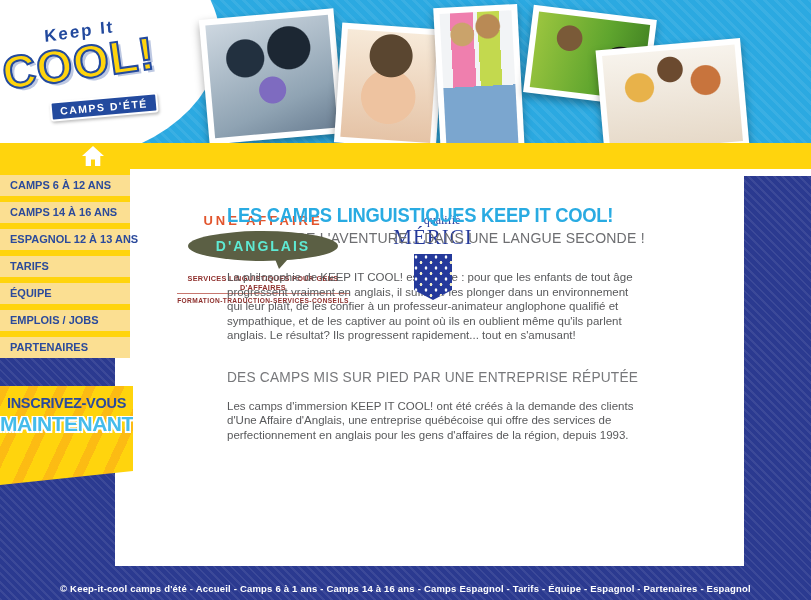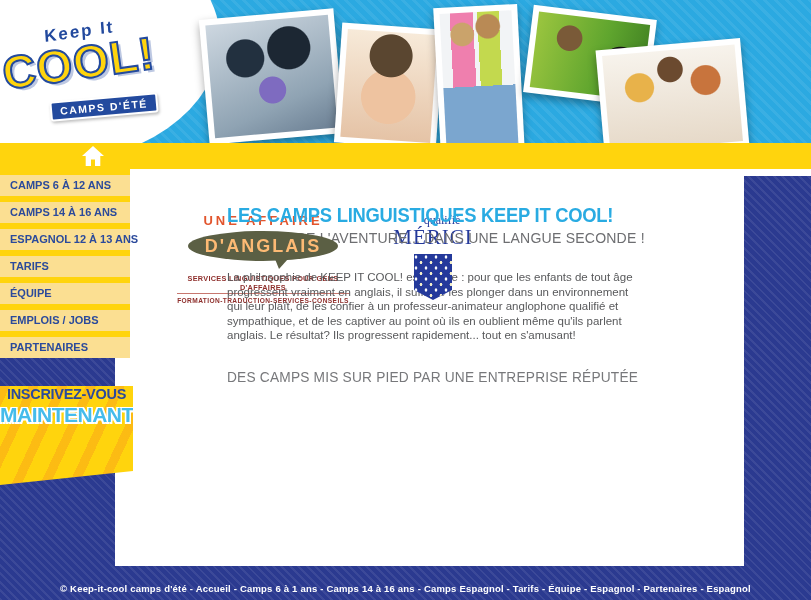--- a/index.html
+++ b/index.html
@@ -74,21 +74,21 @@
   .para{color:#58595B;font-size:11.5px;line-height:14.5px;margin:24px 0 0 0;}
   .h2{color:#77787B;font-size:14px;font-weight:400;letter-spacing:.2px;margin:26px 0 0 0;
       transform:scaleX(.98);transform-origin:left;white-space:nowrap;}
   .para2{margin-top:14px;}
 
   
   .partners{display:flex;align-items:flex-start;margin:44px 0 0 62px;gap:44px;}
   .aff{width:172px;text-align:center;cursor:pointer;}
   .aff-l1{color:#E2552D;font-size:13px;font-weight:bold;letter-spacing:3px;}
   .aff-bubble{position:relative;margin:3px auto 0;width:150px;height:30px;background:#5B5F44;
-              border-radius:50%;color:#fdba74;font-size:18px;font-weight:bold;letter-spacing:2px;
+              border-radius:50%;color:#5eead4;font-size:14px;font-weight:bold;letter-spacing:2px;
               line-height:30px;}
   .aff-bubble:after{content:"";position:absolute;left:58%;bottom:-8px;border-left:4px solid transparent;
               border-right:9px solid transparent;border-top:10px solid #5B5F44;}
   .aff-l3{color:#8E2F2C;font-size:7.3px;font-weight:bold;letter-spacing:.3px;margin-top:13px;
           border-bottom:1px solid #c7776f;padding-bottom:1px;}
   .aff-l4{color:#8E2F2C;font-size:6.6px;font-weight:bold;letter-spacing:.4px;margin-top:3px;}
   .merici{width:80px;text-align:center;font-family:"Liberation Serif",serif;color:#24399B;cursor:pointer;}
   .mer-l1{font-size:12px;margin-left:18px;}
   .mer-l2{font-size:21px;letter-spacing:1px;margin-top:-3px;}
   .mer-shield{width:38px;height:46px;margin:4px auto 0;background-color:#24399B;
@@ -100,21 +100,21 @@
   
   .sidebar{position:absolute;left:0;top:169px;width:130px;z-index:4;}
   .side-item{height:21px;background:#FBDF92;border-top:6px solid #FFD40D;
              color:#2B4A9B;font-size:11px;font-weight:bold;line-height:21px;
              padding-left:10px;cursor:pointer;white-space:nowrap;}
   .cta{position:absolute;left:0;top:386px;width:133px;height:100px;z-index:5;cursor:pointer;
        background-color:#FFD40D;
        background-image:repeating-linear-gradient(115deg,rgba(247,147,30,.38) 0 9px,transparent 9px 26px);
        clip-path:polygon(0 0,100% 0,100% 85%,0 99%);
        text-align:center;filter:drop-shadow(3px 3px 3px rgba(0,0,0,.3));}
-  .cta-l1{color:#2B4A9B;font-size:14.5px;font-weight:800;letter-spacing:-.3px;}
+  .cta-l1{color:#2B4A9B;font-size:14.5px;font-weight:800;letter-spacing:-.3px;margin-top:9px;}
   .cta-l2{color:#45BCEB;font-size:21px;font-weight:800;letter-spacing:-.5px;margin-top:1px;
           text-shadow:-1.5px -1.5px 0 #fff,1.5px -1.5px 0 #fff,-1.5px 1.5px 0 #fff,1.5px 1.5px 0 #fff;}
 
   
   .footer{position:absolute;left:0;bottom:6px;width:811px;text-align:center;z-index:3;
           color:#fff;font-size:9.5px;font-weight:bold;letter-spacing:.2px;}
   .footer a{color:#fff;text-decoration:none;cursor:pointer;}
 </style>
 </head>
 <body>
@@ -156,20 +156,21 @@
   </div>
 
   <div class="white-strip"></div>
 
   <div class="content-box">
     <div class="content-inner">
       <div class="h1">LES CAMPS LINGUISTIQUES KEEP IT COOL!</div>
       <div class="h1sub">POUR VIVRE L'AVENTURE... DANS UNE LANGUE SECONDE !</div>
       <p class="para">La philosophie de KEEP IT COOL! est simple : pour que les enfants de tout âge progressent vraiment en anglais, il suffit de les plonger dans un environnement qui leur plaît, de les confier à un professeur-animateur anglophone qualifié et sympathique, et de les captiver au point où ils en oublient même qu'ils parlent anglais. Le résultat? Ils progressent rapidement... tout en s'amusant!</p>
       <div class="h2">DES CAMPS MIS SUR PIED PAR UNE ENTREPRISE RÉPUTÉE</div>
+      <p class="para para2">Les camps d'immersion KEEP IT COOL! ont été créés à la demande des clients d'Une Affaire d'Anglais, une entreprise québécoise qui offre des services de perfectionnement en anglais pour les gens d'affaires de la région, depuis 1993.</p>
     </div>
     <div class="partners">
       <div class="aff">
         <div class="aff-l1">UNE AFFAIRE</div>
         <div class="aff-bubble">D'ANGLAIS</div>
         <div class="aff-l3">SERVICES LINGUISTIQUES POUR GENS D'AFFAIRES</div>
         <div class="aff-l4">FORMATION-TRADUCTION-SERVICES-CONSEILS</div>
       </div>
       <div class="merici">
         <div class="mer-l1">qualifié</div>

